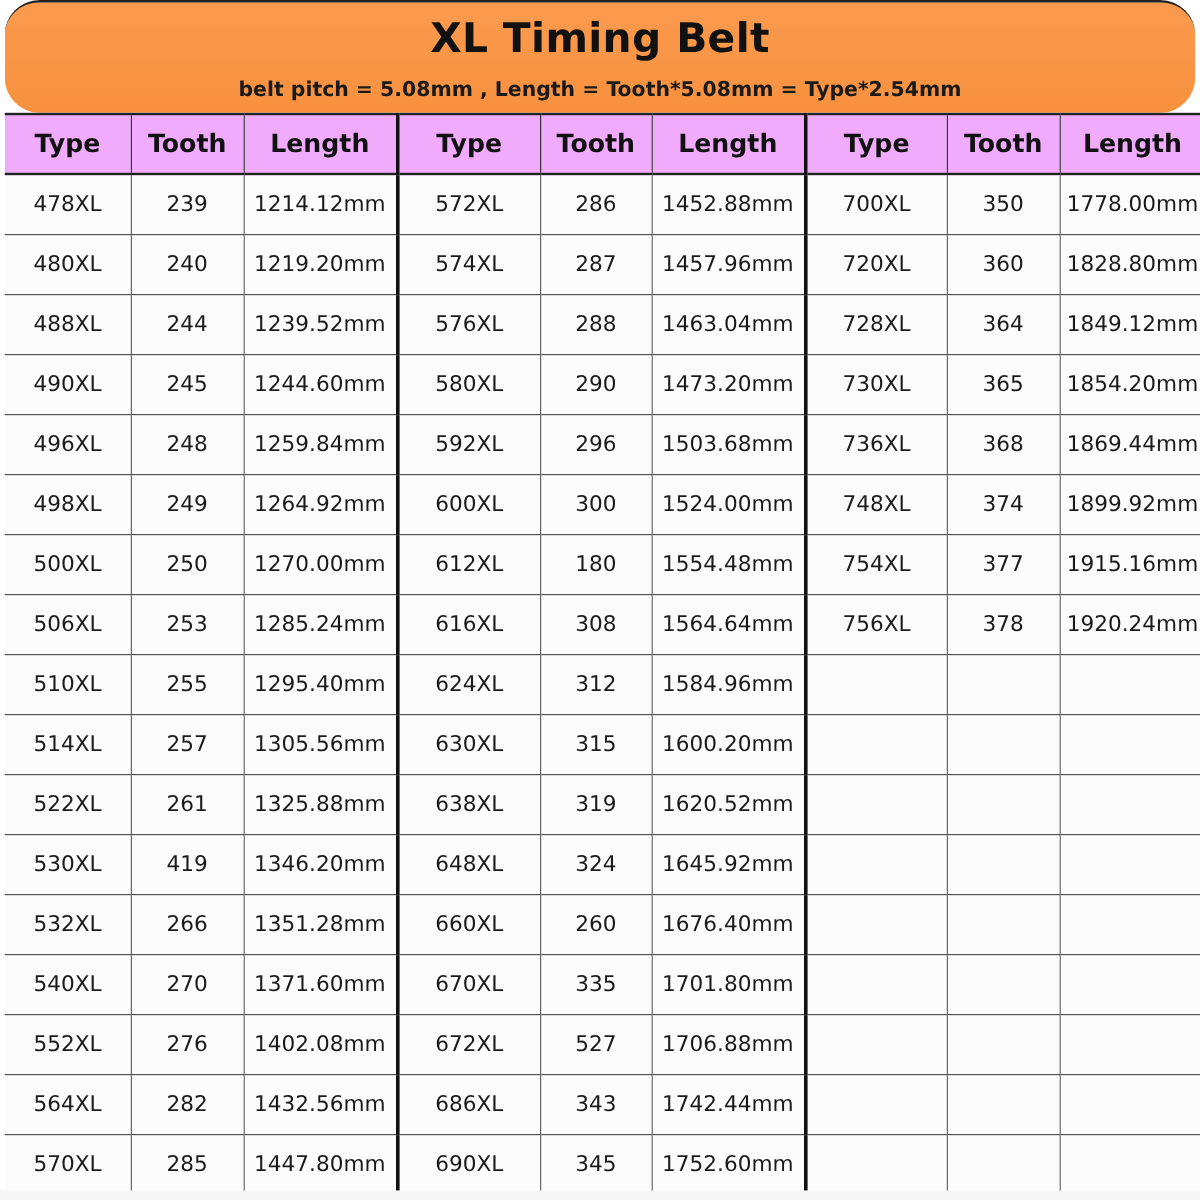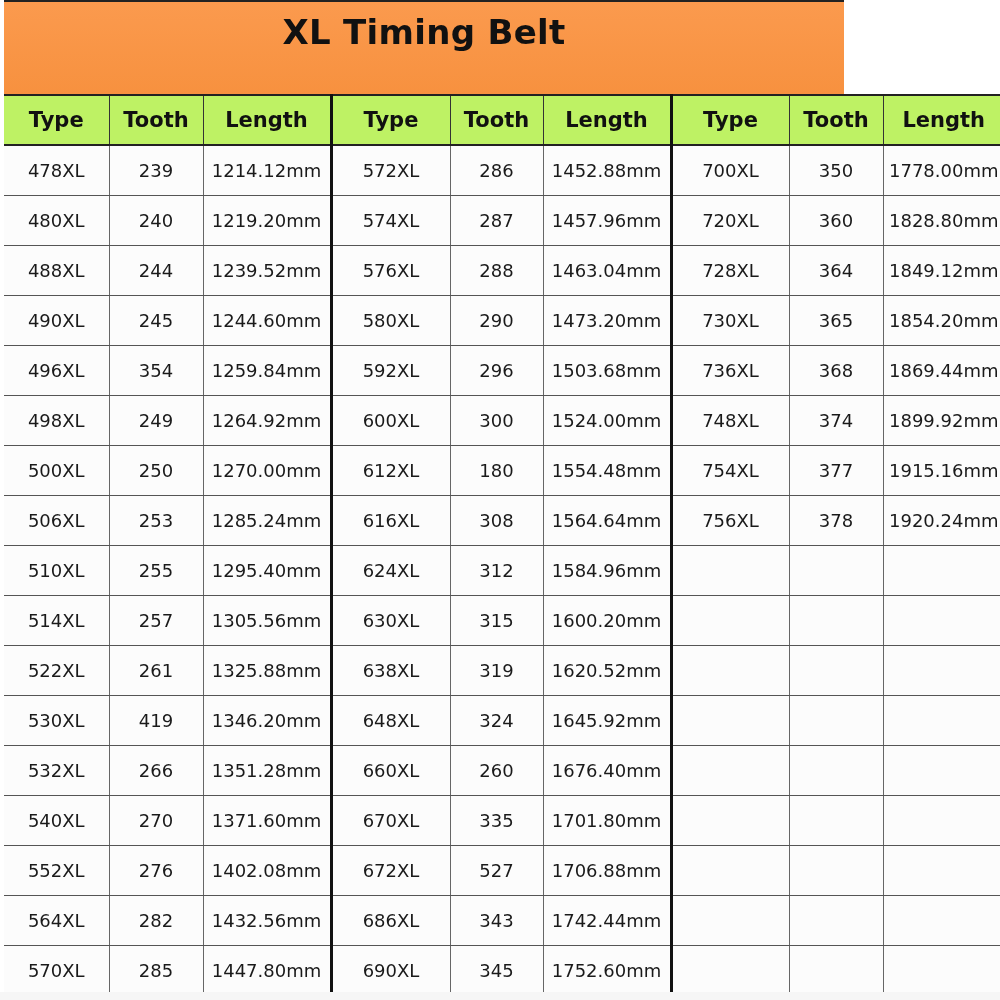--- a/index.html
+++ b/index.html
@@ -4,45 +4,46 @@
   <style>
     html, body { margin: 0; padding: 0; }
     body {
       width: 1000px; height: 1000px; overflow: hidden;
       background: #ffffff;
       font-family: "DejaVu Sans", sans-serif;
       color: #151515;
       position: relative;
     }
     .banner {
-      position: absolute; left: 4px; top: 0; width: 840px; height: 94px;
+      position: absolute; left: 4px; top: 0; width: 992px; height: 94px;
       background: linear-gradient(180deg, #fb9a4e 0%, #f7913f 100%);
       border-top: 2px solid #222;
       box-sizing: border-box;
+      border-radius: 29px;
     }
     .title {
       position: absolute; left: 0; right: 0; top: 10px;
       text-align: center; font-weight: bold; font-size: 34px; letter-spacing: 0.3px;
       color: #111;
     }
     .subtitle {
       position: absolute; left: 0; right: 0; top: 63px;
       text-align: center; font-weight: bold; font-size: 17px;
       color: #1a1a1a;
     }
     .table-wrap {
       position: absolute; left: 4px; top: 94px; width: 996px; height: 900px;
     }
     table {
       border-collapse: collapse; table-layout: fixed;
       width: 1000px;
     }
     th, td { padding: 0; text-align: center; overflow: hidden; white-space: nowrap; }
     thead th {
-      height: 48px; background: #bef264;
+      height: 48px; background: #f0abfc;
       font-weight: bold; font-size: 21px; color: #111;
       border-top: 2px solid #222; border-bottom: 2px solid #222;
       border-left: 1px solid #333;
     }
     tbody td {
       height: 49px; font-size: 18px; color: #1a1a1a;
       border-bottom: 1px solid #555; border-left: 1px solid #666;
       background: #fcfcfc;
     }
     .group-sep { border-left: 3px solid #111 !important; }
@@ -59,20 +60,21 @@
     col.c-len3 { width: 121px; }
     .bottom-band {
       position: absolute; left: 0; top: 992px; width: 1000px; height: 8px; background: #f6f6f6;
     }
   </style>
 </head>
 <body>
 
 <div class="banner">
   <div class="title">XL Timing Belt</div>
+  <div class="subtitle">belt pitch = 5.08mm , Length = Tooth*5.08mm = Type*2.54mm</div>
 </div>
 
 <div class="table-wrap">
   <table>
     <colgroup>
       <col class="c-type">
         <col class="c-tooth">
         <col class="c-len">
       <col class="c-type2">
         <col class="c-tooth2">
@@ -134,21 +136,21 @@
           <td class=" len">1244.60mm</td>
           <td class="group-sep">580XL</td>
           <td>290</td>
           <td class=" len">1473.20mm</td>
           <td class="group-sep">730XL</td>
           <td>365</td>
           <td class=" len">1854.20mm</td>
         </tr>
         <tr>
           <td class="first">496XL</td>
-          <td>354</td>
+          <td>248</td>
           <td class=" len">1259.84mm</td>
           <td class="group-sep">592XL</td>
           <td>296</td>
           <td class=" len">1503.68mm</td>
           <td class="group-sep">736XL</td>
           <td>368</td>
           <td class=" len">1869.44mm</td>
         </tr>
         <tr>
           <td class="first">498XL</td>

